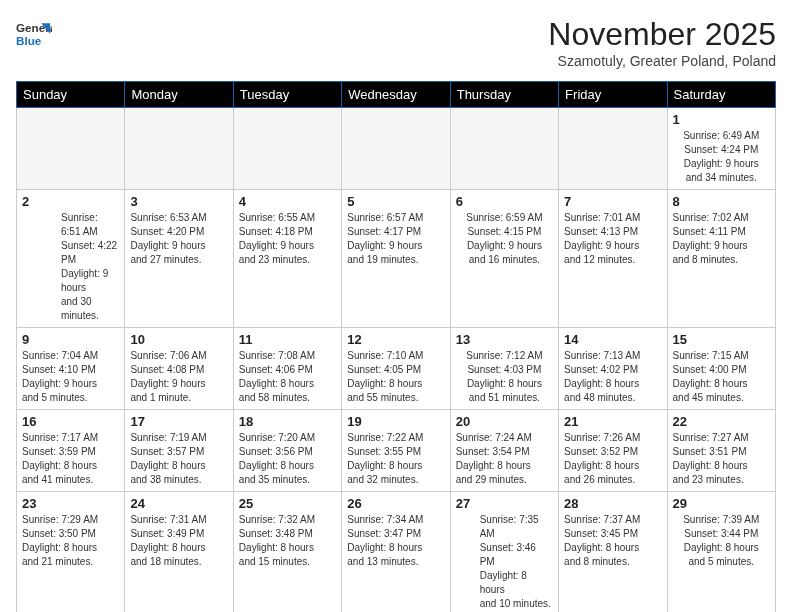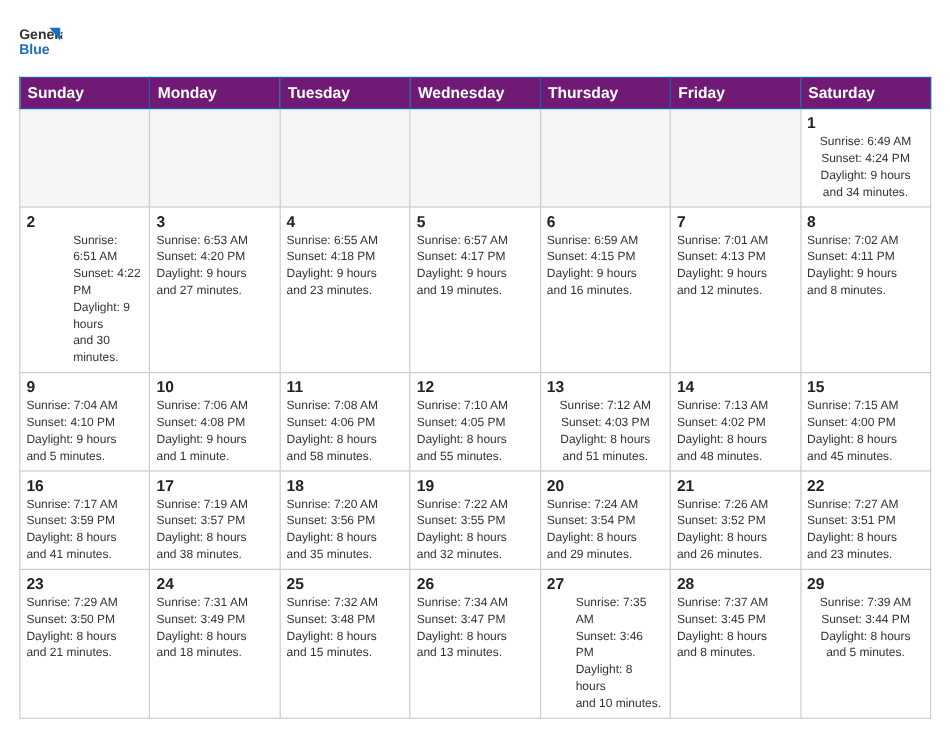--- a/index.html
+++ b/index.html
@@ -36,24 +36,24 @@
     .subtitle {
       font-size: 14px;
       color: #444;
     }
     .calendar {
       width: 100%;
       border-collapse: collapse;
       border: 1px solid #ccc;
     }
     .calendar th {
-      background: #701a75;
+      background: #000000;
       color: #fff;
       font-size: 13px;
-      font-weight: bold;
+      font-weight: normal;
       padding: 5px 6px;
       text-align: left;
       border: 1px solid #1a5fa8;
     }
     .calendar td {
       vertical-align: top;
       border: 1px solid #ccc;
       padding: 4px 5px;
       width: calc(100% / 7);
       min-height: 70px;
@@ -79,20 +79,24 @@
 </head>
 <body>
 
 <div class="header-area">
   <div class="logo">
     <svg class="logo-icon" viewBox="0 0 40 40">
       <text x="0" y="18" font-size="13" font-family="Arial" fill="#333" font-weight="bold">General</text>
       <text x="0" y="32" font-size="13" font-family="Arial" fill="#1a6fbe" font-weight="bold">Blue</text>
       <polygon points="28,8 38,8 38,20" fill="#1a6fbe"></polygon>
     </svg>
+  </div>
+  <div class="title-area">
+    <div class="main-title">November 2025</div>
+    <div class="subtitle">Szamotuly, Greater Poland, Poland</div>
   </div>
 </div>
 
 <table class="calendar">
   <thead>
     <tr>
     <th>Sunday</th>
         <th>Monday</th>
         <th>Tuesday</th>
         <th>Wednesday</th>
@@ -141,21 +145,21 @@
         </td>
         <td>
           <div class="day-number">5</div>
           <div class="day-info" style="white-space: pre-line;">Sunrise: 6:57 AM
 Sunset: 4:17 PM
 Daylight: 9 hours
 and 19 minutes.</div>
         </td>
         <td>
           <div class="day-number">6</div>
-          <div class="day-info" style="white-space: pre-line;">Sunrise: 6:59 AM
+          <div class="day-info" style="white-space: pre-line; text-align: center;">Sunrise: 6:59 AM
 Sunset: 4:15 PM
 Daylight: 9 hours
 and 16 minutes.</div>
         </td>
         <td>
           <div class="day-number">7</div>
           <div class="day-info" style="white-space: pre-line;">Sunrise: 7:01 AM
 Sunset: 4:13 PM
 Daylight: 9 hours
 and 12 minutes.</div>

